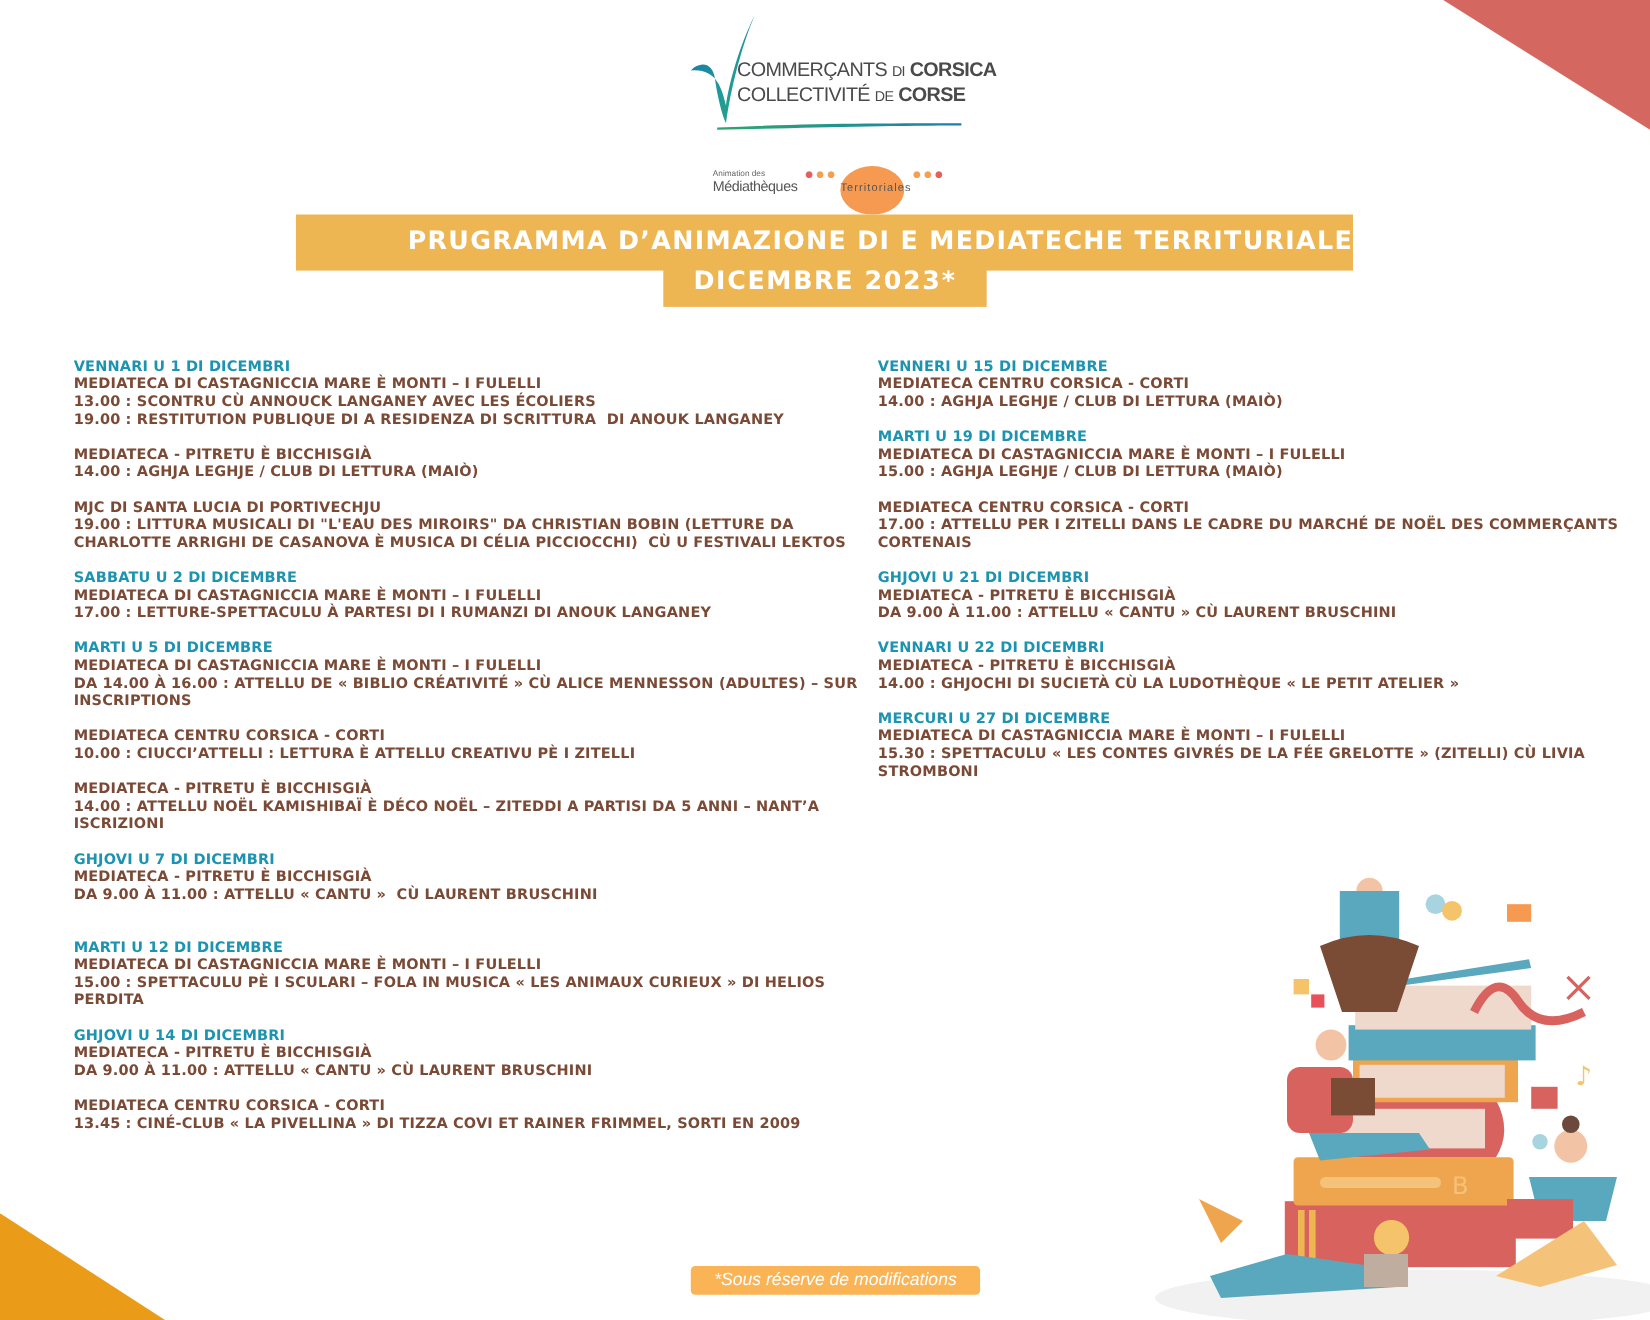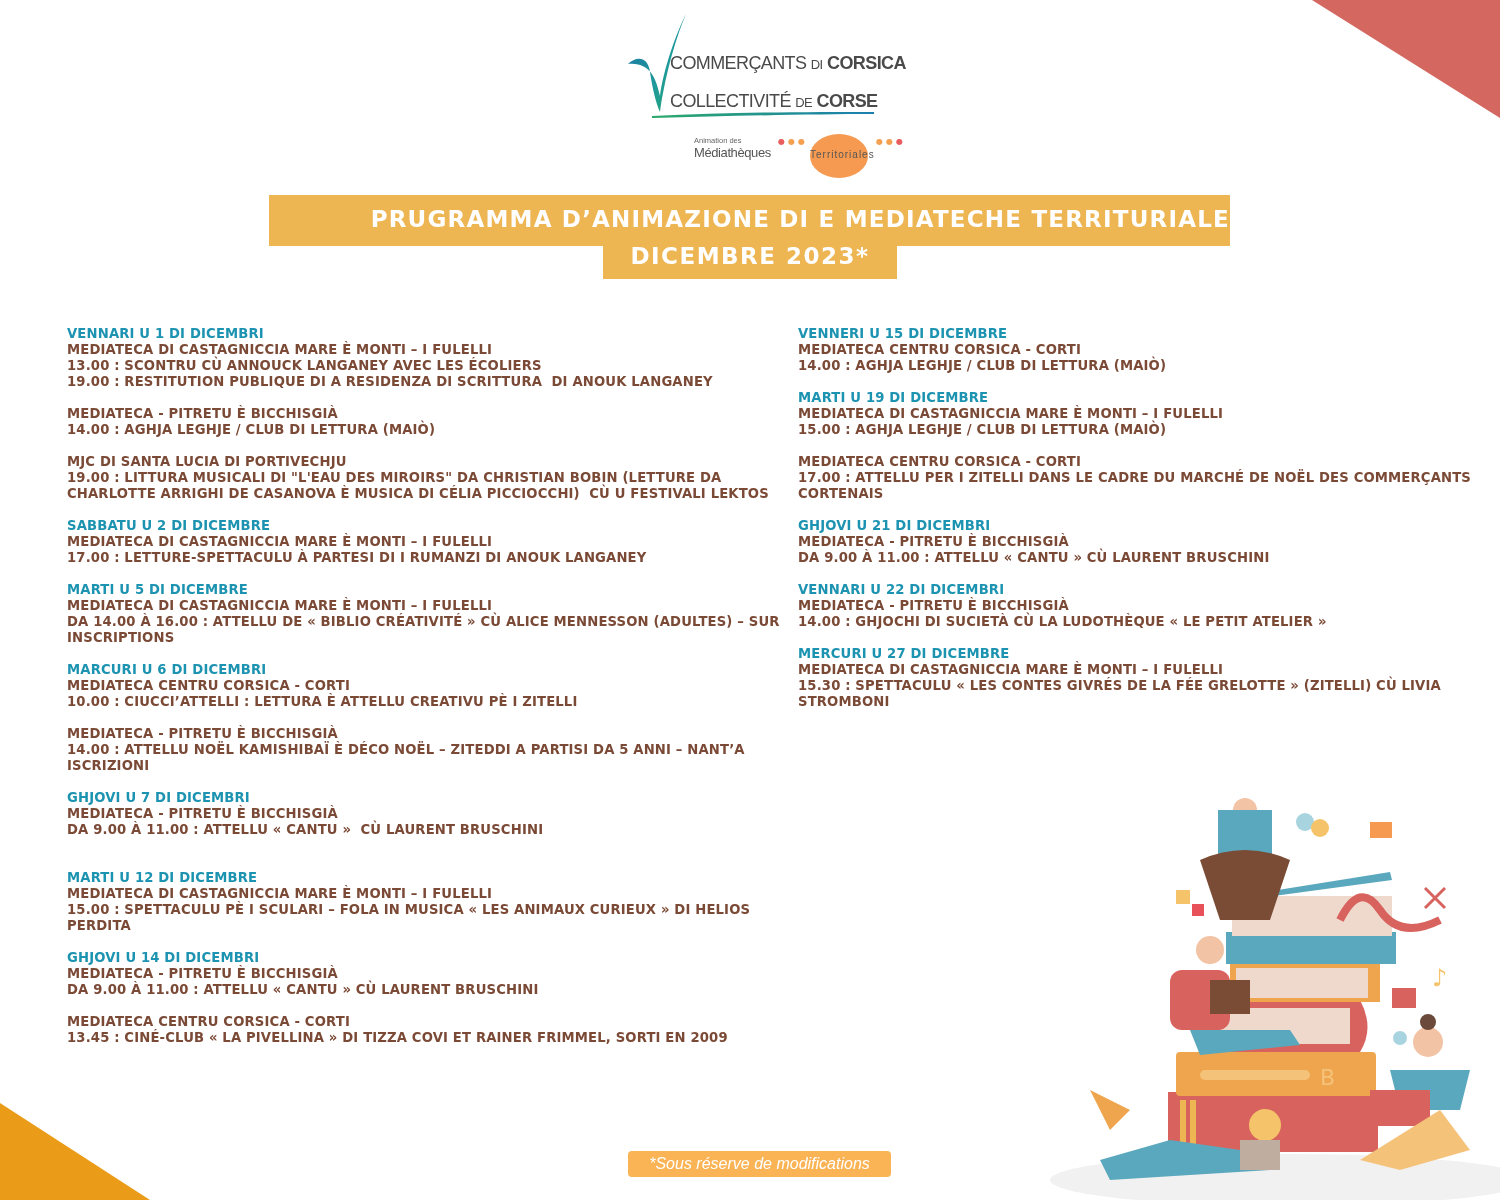--- a/index.html
+++ b/index.html
@@ -10,24 +10,24 @@
       background: var(--tr); clip-path: polygon(0 0, 100% 0, 100% 100%); }
     .tri-bl { position: absolute; left: 0; bottom: 0; width: 150px; height: 97px;
       background: var(--bl); clip-path: polygon(0 0, 0 100%, 100% 100%); }
 
     
     .logo { position: absolute; left: 622px; top: 12px; width: 260px; height: 150px; }
     .logo svg.v { position: absolute; left: 0; top: 0; }
     .logo .l1, .logo .l2 { position: absolute; left: 48px; font-family: "Liberation Sans", sans-serif;
       color: #4a4a4a; font-size: 18px; letter-spacing: -0.6px; white-space: nowrap; line-height: 20px; }
     .logo .l1 { top: 41px; }
-    .logo .l2 { top: 79px; }
+    .logo .l2 { top: 64px; }
     .logo .small { font-size: 13px; }
     .logo .bold { font-weight: bold; }
-    .logo .sub { position: absolute; left: 26px; top: 122px; width: 230px; height: 40px; margin-left: 46px; }
+    .logo .sub { position: absolute; left: 26px; top: 139px; width: 230px; height: 40px; }
     .logo .sub .circle { position: absolute; left: 116px; top: 0; width: 58px; height: 44px;
       border-radius: 50%; background: #f59a50; }
     .logo .sub .anim { position: absolute; left: 0; top: 2px; font-family: "Liberation Sans", sans-serif;
       font-size: 7.5px; color: #666; }
     .logo .sub .medi { position: absolute; left: 0; top: 11px; font-family: "Liberation Sans", sans-serif;
       font-size: 13px; color: #555; letter-spacing: -0.4px; }
     .logo .sub .terr { position: absolute; left: 116px; top: 15px; font-family: "Liberation Sans", sans-serif;
       font-size: 10px; color: #555; letter-spacing: 1px; }
     .logo .dots { position: absolute; top: 4px; font-size: 8px; letter-spacing: 3px; line-height: 8px; }
     .logo .dots.l { left: 84px; }
@@ -125,21 +125,20 @@
       <div class="line">17.00 : LETTURE-SPETTACULU À PARTESI DI I RUMANZI DI ANOUK LANGANEY</div>
     </div>
     <div class="gap"></div>
     <div class="day">
       <div class="line head">MARTI U 5 DI DICEMBRE</div>
       <div class="line">MEDIATECA DI CASTAGNICCIA MARE È MONTI – I FULELLI</div>
       <div class="line">DA 14.00 À 16.00 : ATTELLU DE « BIBLIO CRÉATIVITÉ » CÙ ALICE MENNESSON (ADULTES) – SUR INSCRIPTIONS</div>
     </div>
     <div class="gap"></div>
     <div class="day">
-      <div class="line head">MARCURI U 6 DI DICEMBRI</div>
       <div class="line">MEDIATECA CENTRU CORSICA - CORTI</div>
       <div class="line">10.00 : CIUCCI’ATTELLI : LETTURA È ATTELLU CREATIVU PÈ I ZITELLI</div>
       <div class="gap"></div>
       <div class="line">MEDIATECA - PITRETU È BICCHISGIÀ</div>
       <div class="line">14.00 : ATTELLU NOËL KAMISHIBAÏ È DÉCO NOËL – ZITEDDI A PARTISI DA 5 ANNI – NANT’A ISCRIZIONI</div>
     </div>
     <div class="gap"></div>
     <div class="day">
       <div class="line head">GHJOVI U 7 DI DICEMBRI</div>
       <div class="line">MEDIATECA - PITRETU È BICCHISGIÀ</div>

